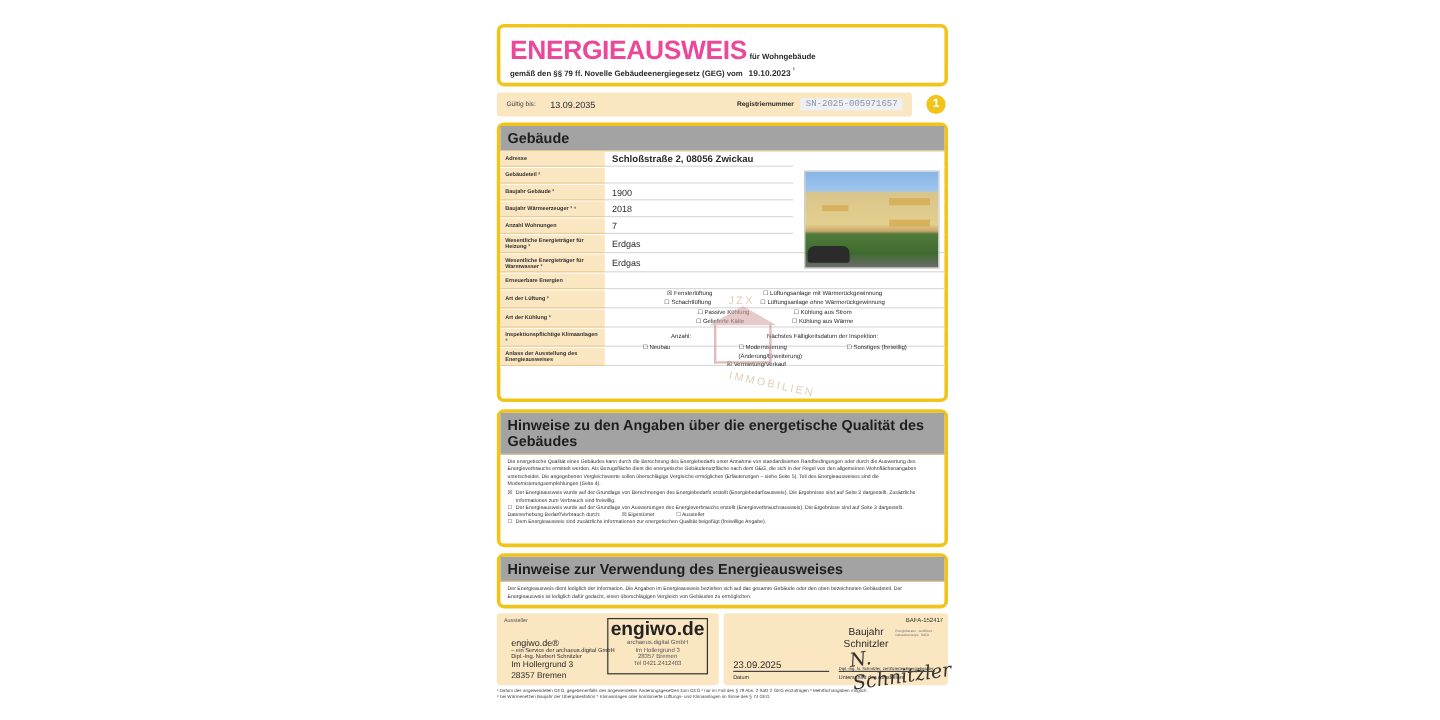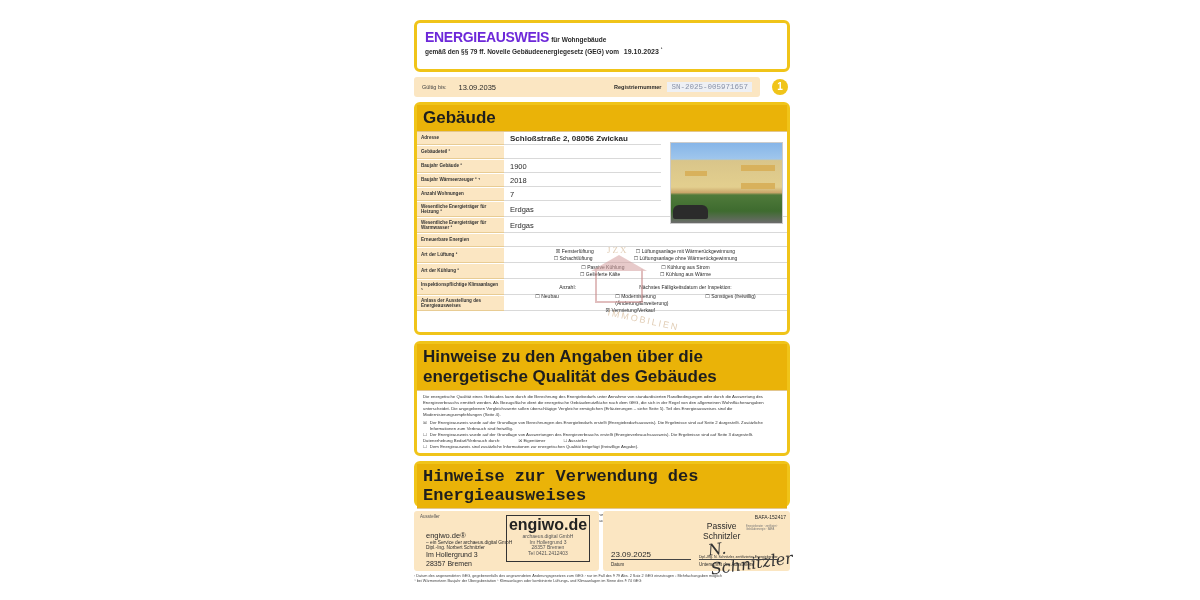--- a/index.html
+++ b/index.html
@@ -4,64 +4,64 @@
 <style>
   * { box-sizing: border-box; margin: 0; padding: 0; }
   html, body { width: 1200px; height: 600px; background: #ffffff; overflow: hidden; }
   body { font-family: "Liberation Sans", sans-serif; color: #2a2a2a; position: relative; }
 
   .doc { position: absolute; left: 414px; top: 20px; width: 376px; }
 
   .panel { border: 3px solid #f0c419; border-radius: 6px; background: #fff; }
   .title-box { height: 52px; padding: 6px 8px 0 8px; }
   .title-row { display: flex; align-items: baseline; }
-  .title-main { font-size: 14px; font-weight: bold; letter-spacing: -0.3px; color: #6d28d9; }
+  .title-main { font-size: 22px; font-weight: bold; letter-spacing: -0.3px; color: #ec4899; }
   .title-sub { font-size: 6.5px; font-weight: bold; margin-left: 2px; }
   .title-law { font-size: 6.5px; font-weight: bold; margin-top: 1px; }
   .title-law .date { font-size: 7px; margin-left: 3px; }
 
   .reg-row { position: relative; margin-top: 5px; height: 20px; display: flex; align-items: center; }
   .reg-bar { width: 346px; height: 20px; background: #fbe6c2; border-radius: 3px; display: flex; align-items: center; padding: 0 8px; font-size: 5.5px; }
   .reg-bar .valid-label { color: #444; }
   .reg-bar .valid-val { font-size: 7.5px; margin-left: 12px; }
   .reg-bar .reg-label { font-weight: bold; margin-left: auto; }
   .reg-bar .reg-val { font-family: "Liberation Mono", monospace; font-size: 7.5px; color: #8a93a8; background: #eef0f4; padding: 1px 4px; margin-left: 6px; }
   .badge { position: absolute; right: 2px; top: 2px; width: 16px; height: 16px; border-radius: 50%; background: #f0c419; color: #fff; font-size: 10px; font-weight: bold; text-align: center; line-height: 16px; }
 
-  .sec-head { background: #eab308; padding: 3px 6px; font-size: 17px; font-weight: bold; color: #1e1e1e; border-bottom: 1px solid #e2c68f; }
+  .sec-head { background: #a3a3a3; padding: 3px 6px; font-size: 12px; font-weight: bold; color: #1e1e1e; border-bottom: 1px solid #e2c68f; }
 
   .g-panel { margin-top: 5px; height: 233px; position: relative; }
   .grow { display: flex; height: 14px; border-bottom: 1px solid #fff; }
   .glabel { width: 87px; background: #fbe6c2; font-size: 4.6px; font-weight: bold; padding: 0 4px; display: flex; align-items: center; color: #333; line-height: 5.5px; border-bottom: 1px solid #e8cc94; }
   .gval { flex: 1; font-size: 7.5px; padding: 0 6px; display: flex; align-items: center; border-bottom: 1px solid #d9d9d9; }
   .gval.bold { font-weight: bold; font-size: 8px; }
   .gval.short { width: 157px; flex: none; }
   .note-flag { font-size: 4px; margin-left: 6px; padding-left: 5px; border-left: 1px solid #999; }
   .photo { position: absolute; left: 253px; top: 37px; width: 113px; height: 82px; border: 1px solid #ccc;
     background: linear-gradient(180deg, #86b5e8 0%, #9fc6ec 20%, #d9c58a 22%, #e3cf8e 55%, #c9a66a 62%, #4f7a3a 65%, #3e6b2f 85%, #6b6b6b 100%); overflow: hidden; }
   .photo .balcony { position: absolute; background: #d8b15c; }
   .photo .car { position: absolute; left: 2px; bottom: 4px; width: 35px; height: 14px; background: #2b2b2b; border-radius: 6px 6px 2px 2px; }
   .opts { font-size: 5px; display: flex; flex-direction: column; justify-content: center; padding: 0 6px; line-height: 7px; }
   .opts .r { display: flex; }
   .opts .c1 { width: 80px; }
   .tall { height: 16px; }
 
   .watermark { position: absolute; left: 150px; top: 140px; width: 110px; height: 90px; color: #c9a57a; opacity: 0.55; font-size: 9px; pointer-events: none; }
   .watermark .house { position: absolute; left: 28px; top: 24px; width: 48px; height: 34px; border: 2px solid #c98a8a; border-top: none; }
   .watermark .roof { position: absolute; left: 24px; top: 10px; width: 0; height: 0; border-left: 28px solid transparent; border-right: 28px solid transparent; border-bottom: 16px solid #d5a0a0; }
-  .watermark .txt { position: absolute; left: 40px; top: 0; letter-spacing: 2px; font-family: Liberation Serif, serif; }
+  .watermark .txt { position: absolute; left: 40px; top: 0; letter-spacing: 2px; }
   .watermark .arc { position: absolute; left: 40px; top: 70px; letter-spacing: 2px; transform: rotate(12deg); }
 
   .h-panel { margin-top: 6px; height: 115px; }
   .h-body { padding: 3px 6px; font-size: 4.3px; line-height: 6px; color: #333; }
   .h-body p { margin-bottom: 2px; }
   .h-body .cb { display: flex; gap: 3px; }
   .h-body .inline { display: flex; gap: 18px; }
 
-  .v-panel { margin-top: 5px; height: 46px; font-family: Liberation Mono, monospace; }
+  .v-panel { margin-top: 5px; height: 46px; }
 
   .footer { margin-top: 4px; display: flex; gap: 4px; height: 60px; }
   .issuer { width: 185px; background: #fbe6c2; border-radius: 3px; position: relative; padding: 3px 6px; font-size: 5px; }
   .issuer .lbl { font-size: 4.5px; color: #555; }
   .issuer .brand { font-size: 7.5px; margin-top: 12px; margin-left: 6px; }
   .issuer .line { margin-left: 6px; font-size: 4.8px; }
   .issuer .addr { margin-left: 6px; font-size: 7px; line-height: 9px; }
   .stamp { position: absolute; left: 92px; top: 4px; width: 84px; height: 47px; border: 1.5px solid #333; text-align: center; color: #555; font-size: 5px; line-height: 5.5px; }
   .stamp .big { font-size: 16px; font-weight: bold; color: #222; line-height: 18px; }
   .sign { flex: 1; background: #fbe6c2; border-radius: 3px; position: relative; font-size: 5px; }
@@ -246,21 +246,21 @@
         <div>archaeus.digital GmbH</div>
         <div>Im Hollergrund 3</div>
         <div>28357 Bremen</div>
         <div>Tel 0421.2412403</div>
       </div>
     </div>
     <div class="sign">
       <div class="bafa">BAFA-152417</div>
       <div class="small">Energieberater · zertifiziert · Gebäudeenergie · BAFA</div>
       <div class="name">
-        <div>Passive</div>
+        <div>Baujahr</div>
         <div>Schnitzler</div>
       </div>
       <div class="scrawl">N. Schnitzler</div>
       <div class="date">23.09.2025</div>
       <div class="datelbl">Datum</div>
       <div class="sigline">Dipl.-Ing. N. Schnitzler, zertifizierter Energieberater</div>
       <div class="siglbl">Unterschrift des Ausstellers</div>
     </div>
   </div>
 

